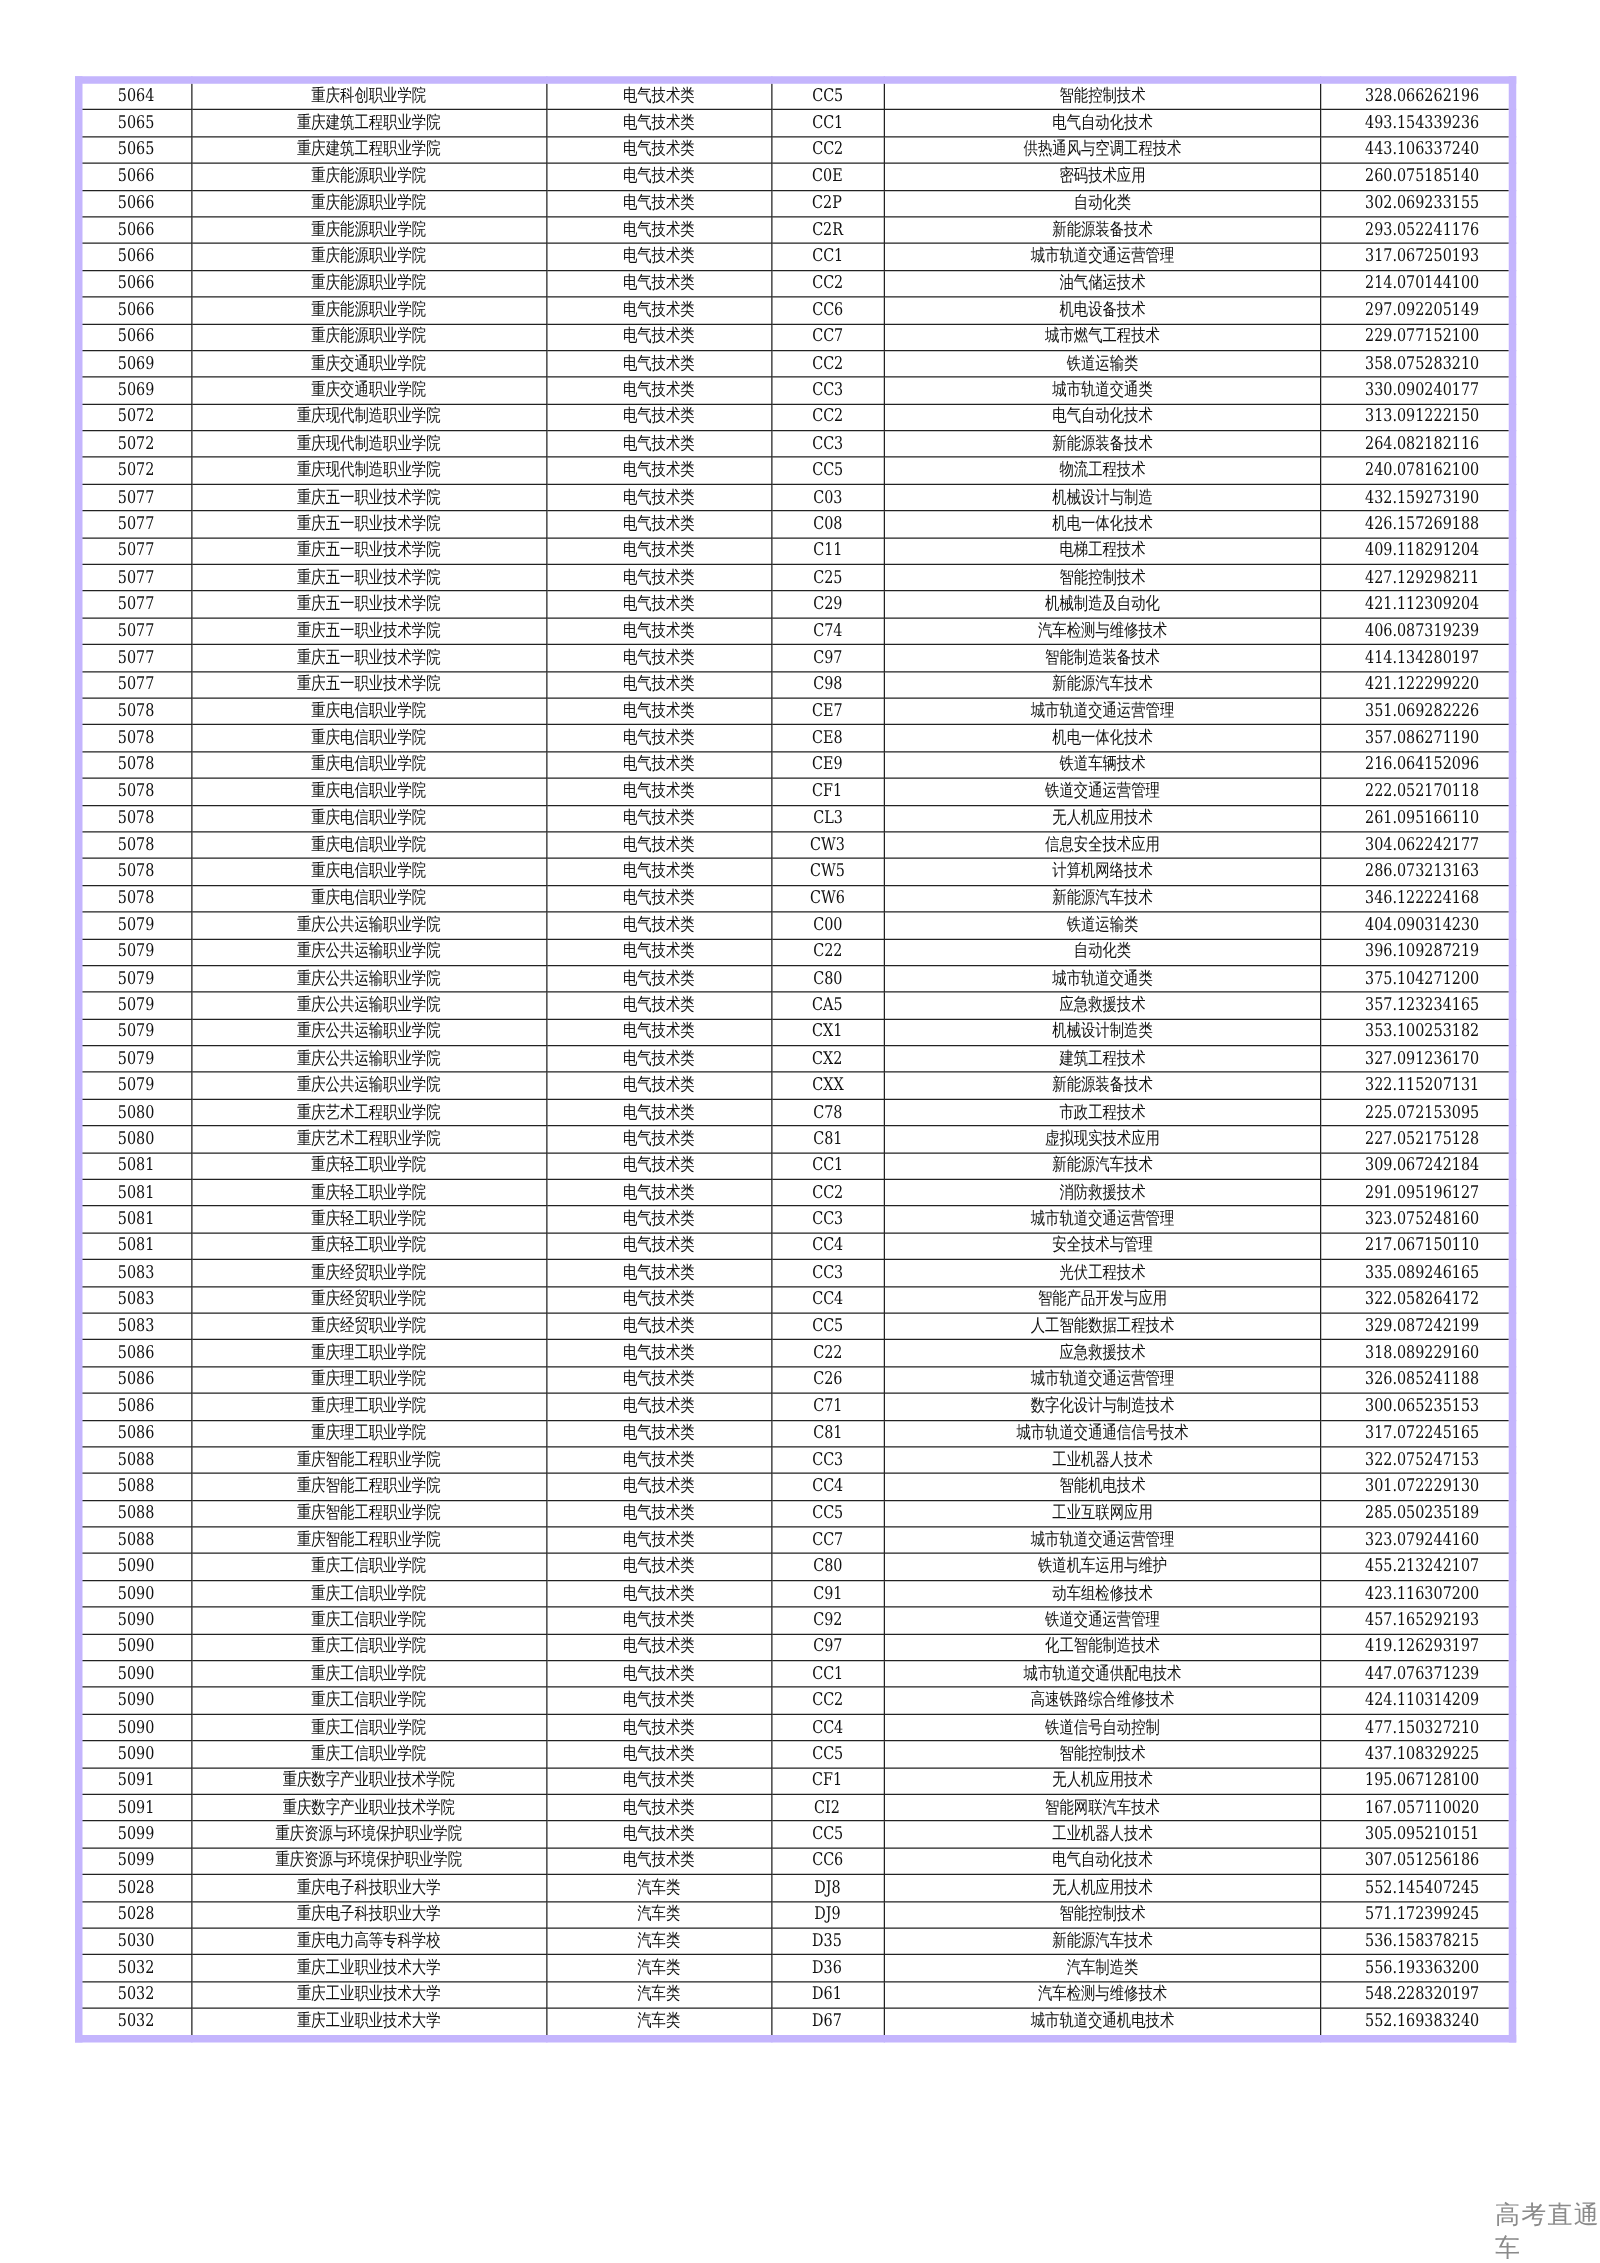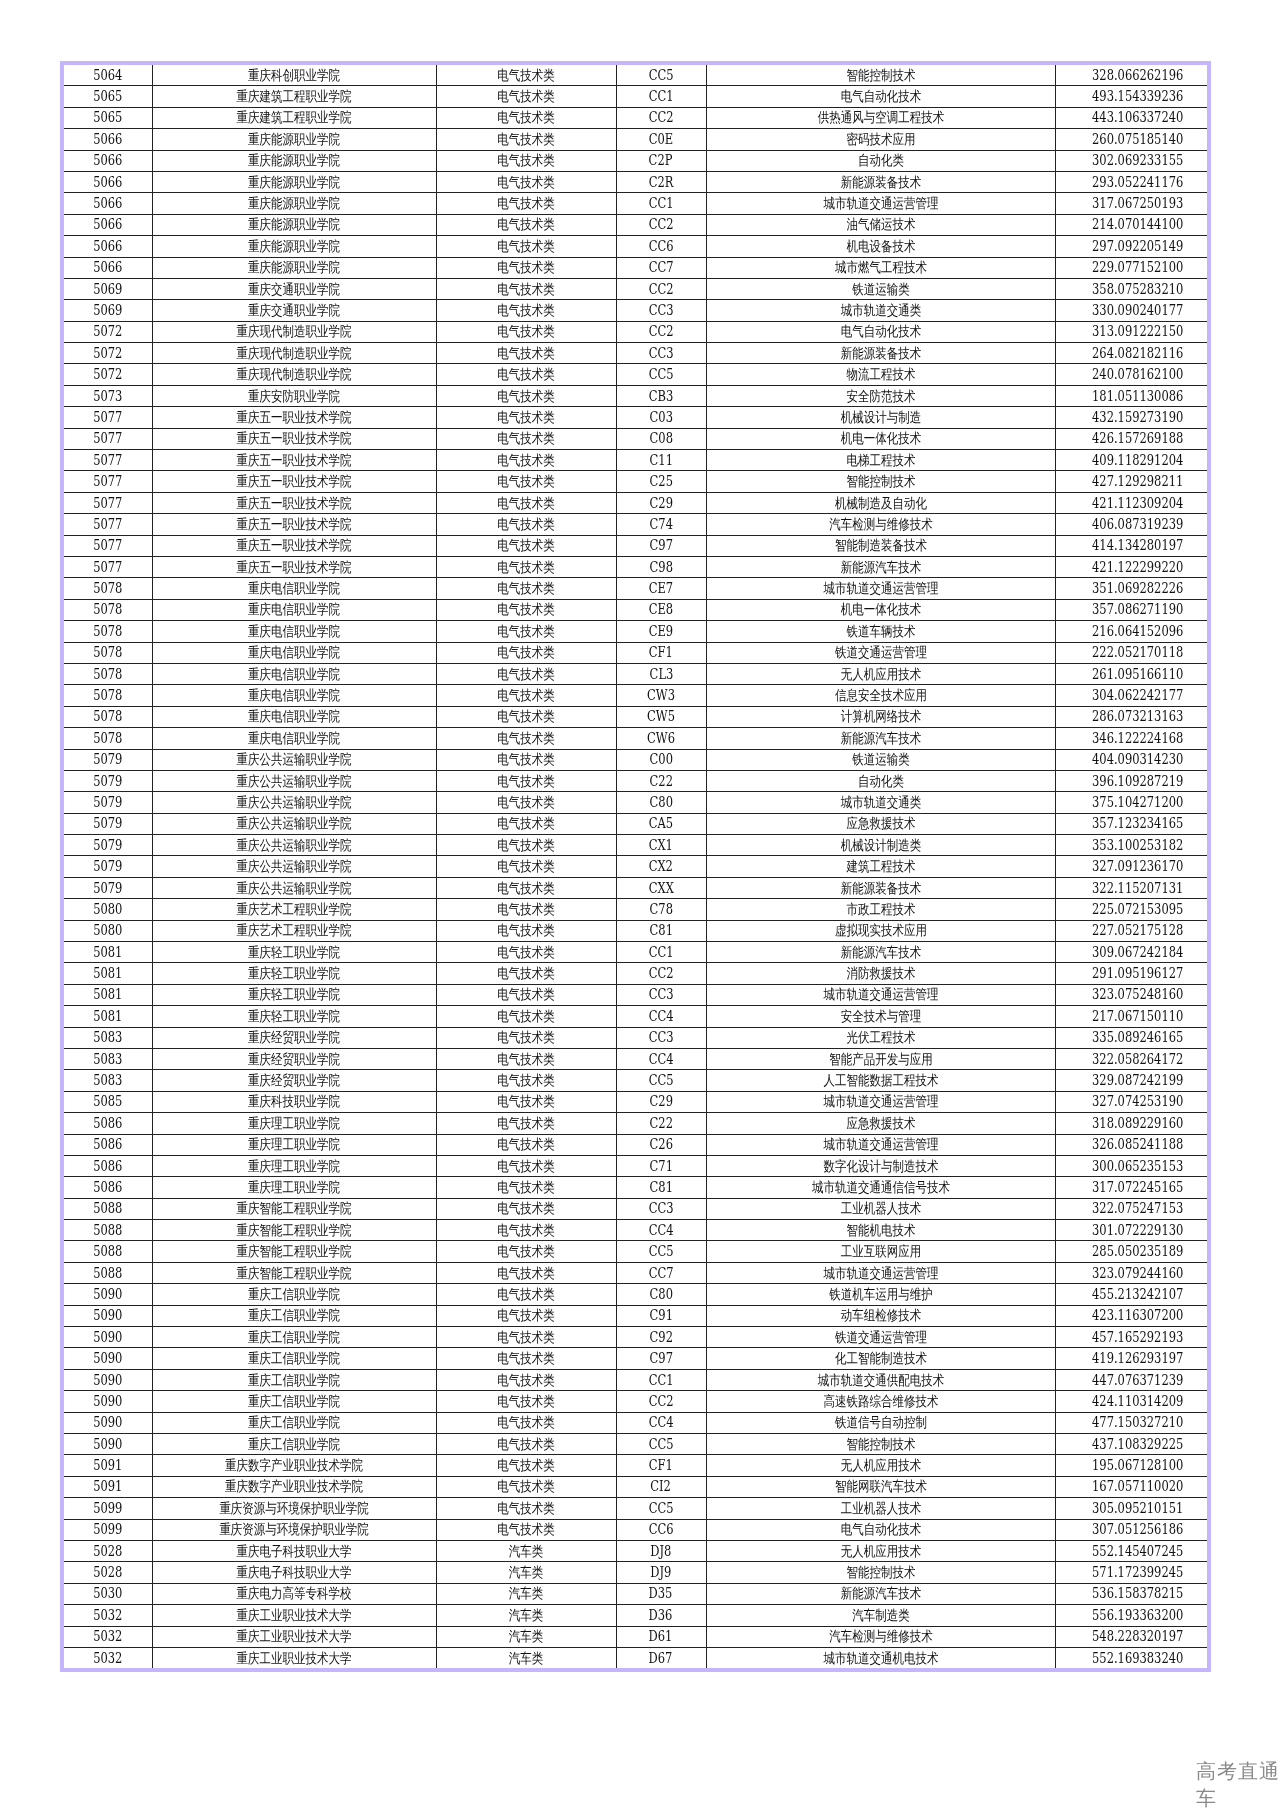--- a/index.html
+++ b/index.html
@@ -1,19 +1,19 @@
 <!DOCTYPE html>
 <html><head>
 <meta charset="utf-8">
 <style>
   html, body { margin: 0; padding: 0; background: #ffffff; }
   body { width: 1280px; height: 1810px; position: relative; overflow: hidden;
          font-family: "DejaVu Serif", "Liberation Serif", serif; color: #111; }
   #score-table { position: absolute; left: 60px; top: 61px; width: 1147px;
-                 border-collapse: collapse; table-layout: fixed; border: 4px solid #c4b5fd; }
+                 border-collapse: collapse; table-layout: fixed; border: 6px solid #c4b5fd; }
   #score-table td { border: 1px solid #222; height: 20.4px; padding: 0; text-align: center;
                     font-size: 14px; line-height: 19px; white-space: nowrap; overflow: hidden;
                     transform-origin: center; }
   #score-table tr { height: 21.4px; }
   #score-table td.score { text-align: right; padding-right: 14px; }
   .c1 { width: 90px; } .c2 { width: 284px; } .c3 { width: 180px; }
   .c4 { width: 90px; } .c5 { width: 349px; } .c6 { width: 154px; }
   .narrow { display: inline-block; transform: scaleX(0.82); }
   #watermark { position: absolute; left: 1148px; top: 1758px; font-size: 20px;
                color: #8a8a8a; font-family: "DejaVu Sans", "Liberation Sans", sans-serif;
@@ -146,28 +146,20 @@
       </tr>
       <tr>
         <td><span class="narrow">5072</span></td>
         <td><span class="narrow">重庆现代制造职业学院</span></td>
         <td><span class="narrow">电气技术类</span></td>
         <td><span class="narrow">CC5</span></td>
         <td><span class="narrow">物流工程技术</span></td>
         <td class="score"><span class="narrow">240.078162100</span></td>
       </tr>
       <tr>
-        <td><span class="narrow">5073</span></td>
-        <td><span class="narrow">重庆安防职业学院</span></td>
-        <td><span class="narrow">电气技术类</span></td>
-        <td><span class="narrow">CB3</span></td>
-        <td><span class="narrow">安全防范技术</span></td>
-        <td class="score"><span class="narrow">181.051130086</span></td>
-      </tr>
-      <tr>
         <td><span class="narrow">5077</span></td>
         <td><span class="narrow">重庆五一职业技术学院</span></td>
         <td><span class="narrow">电气技术类</span></td>
         <td><span class="narrow">C03</span></td>
         <td><span class="narrow">机械设计与制造</span></td>
         <td class="score"><span class="narrow">432.159273190</span></td>
       </tr>
       <tr>
         <td><span class="narrow">5077</span></td>
         <td><span class="narrow">重庆五一职业技术学院</span></td>
@@ -408,28 +400,20 @@
         <td><span class="narrow">智能产品开发与应用</span></td>
         <td class="score"><span class="narrow">322.058264172</span></td>
       </tr>
       <tr>
         <td><span class="narrow">5083</span></td>
         <td><span class="narrow">重庆经贸职业学院</span></td>
         <td><span class="narrow">电气技术类</span></td>
         <td><span class="narrow">CC5</span></td>
         <td><span class="narrow">人工智能数据工程技术</span></td>
         <td class="score"><span class="narrow">329.087242199</span></td>
-      </tr>
-      <tr>
-        <td><span class="narrow">5085</span></td>
-        <td><span class="narrow">重庆科技职业学院</span></td>
-        <td><span class="narrow">电气技术类</span></td>
-        <td><span class="narrow">C29</span></td>
-        <td><span class="narrow">城市轨道交通运营管理</span></td>
-        <td class="score"><span class="narrow">327.074253190</span></td>
       </tr>
       <tr>
         <td><span class="narrow">5086</span></td>
         <td><span class="narrow">重庆理工职业学院</span></td>
         <td><span class="narrow">电气技术类</span></td>
         <td><span class="narrow">C22</span></td>
         <td><span class="narrow">应急救援技术</span></td>
         <td class="score"><span class="narrow">318.089229160</span></td>
       </tr>
       <tr>

